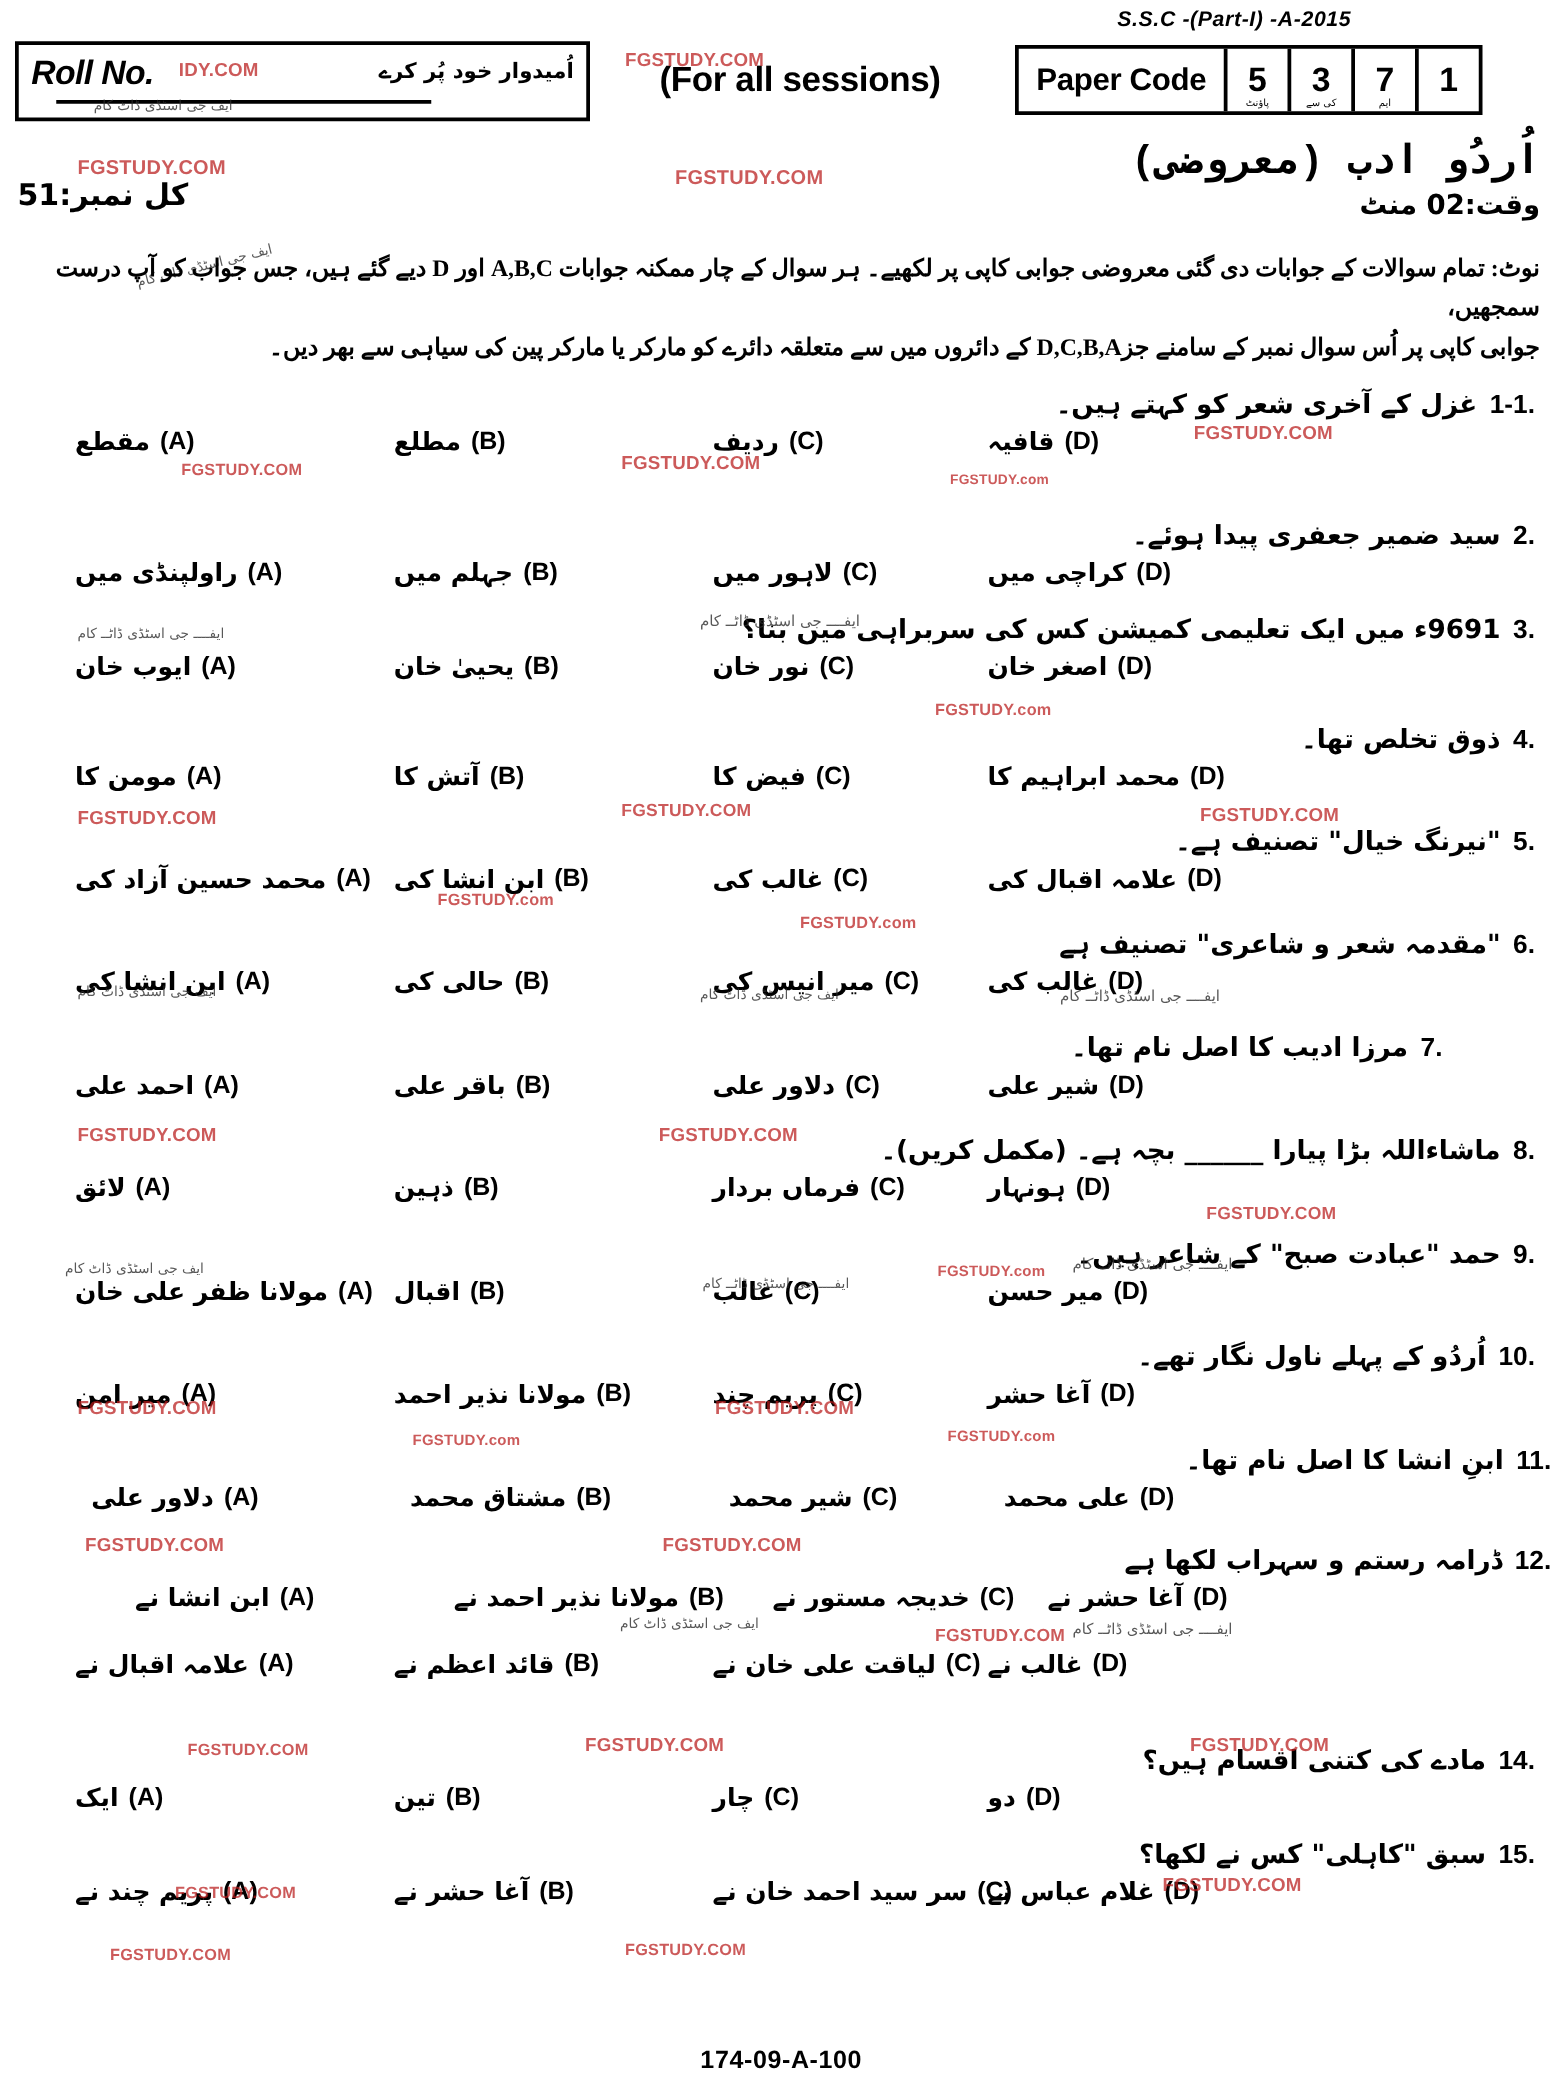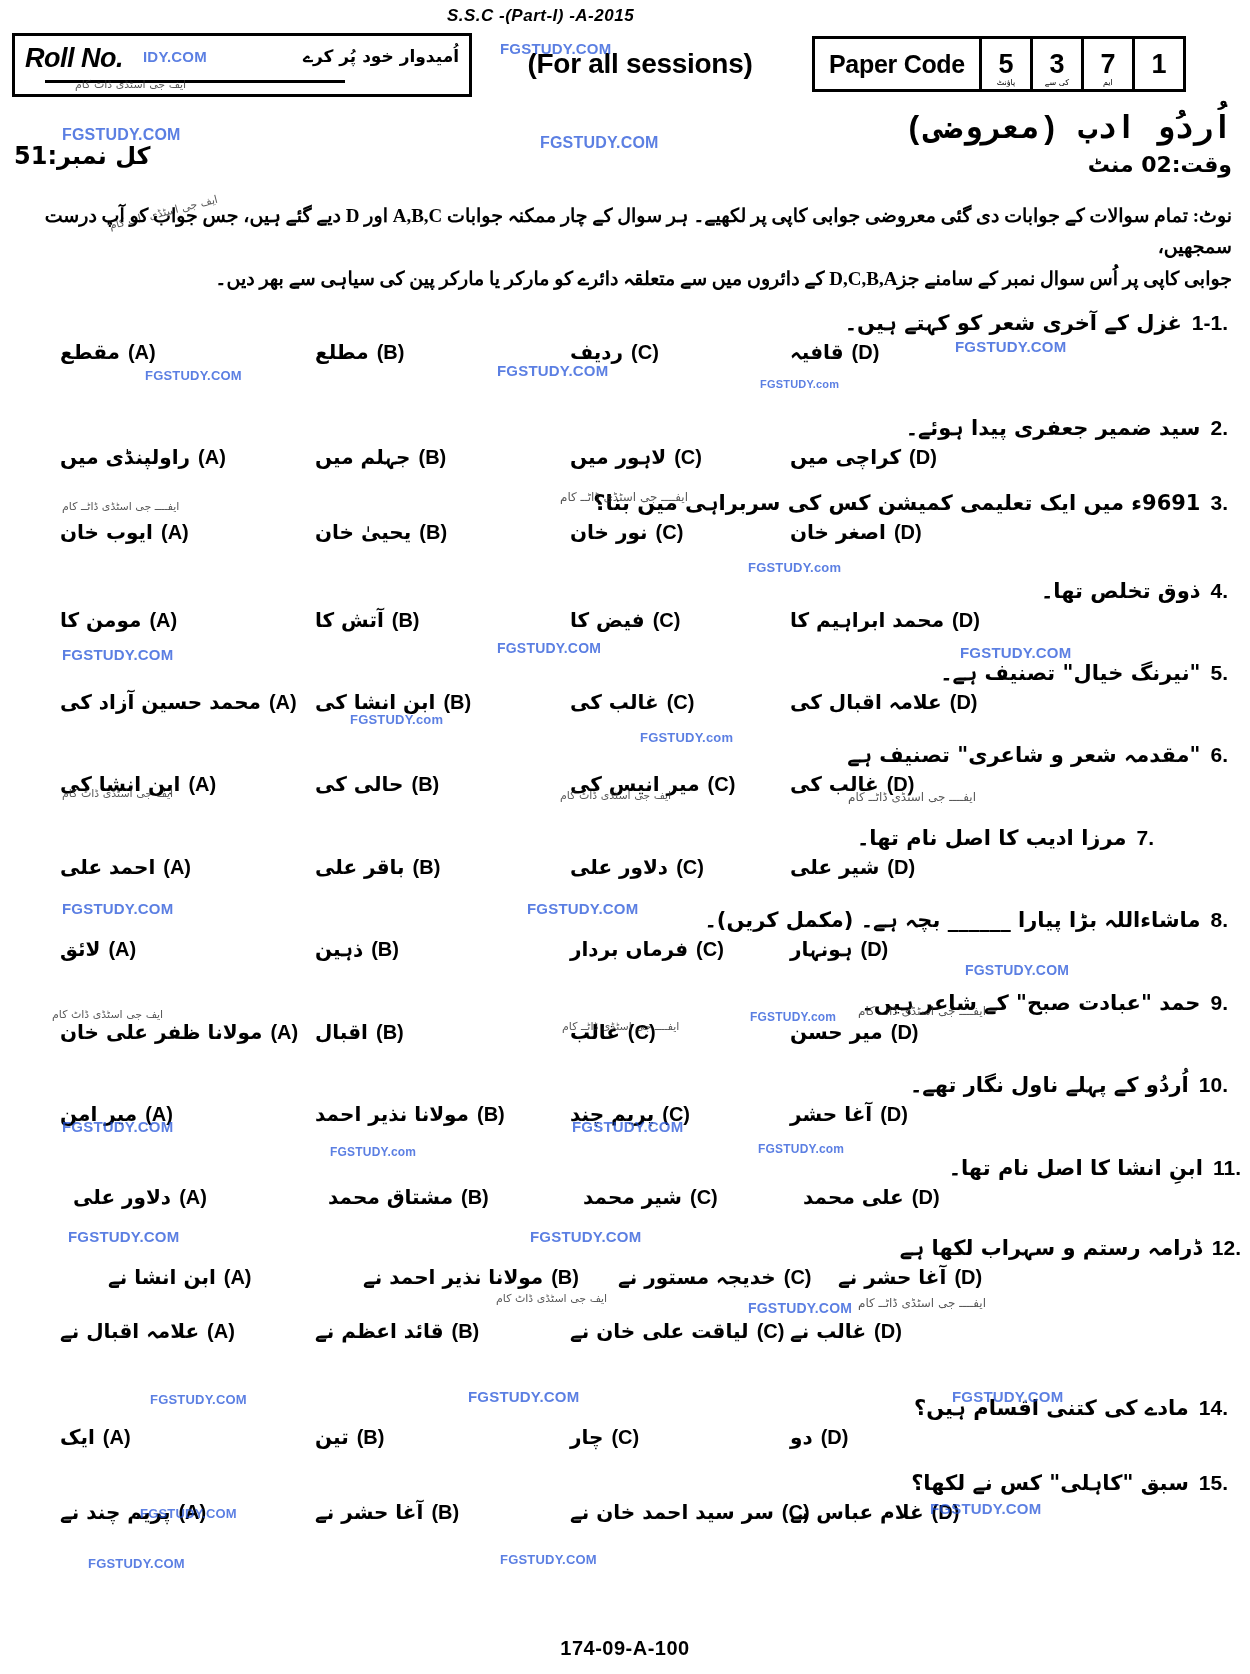--- a/index.html
+++ b/index.html
@@ -21,40 +21,40 @@
   .urdu {
     font-family: "DejaVu Sans", sans-serif;
     direction: rtl;
     unicode-bidi: bidi-override;
     font-weight: 700;
   }
   .wm {
     position: absolute;
     font-family: "Liberation Sans", sans-serif;
     font-weight: 700;
-    color: #1d4ed8;
+    color: #b91c1c;
     opacity: .72;
     letter-spacing: .2px;
     white-space: nowrap;
     pointer-events: none;
   }
   .wm-urdu {
     position: absolute;
     font-family: "DejaVu Sans", sans-serif;
     direction: rtl;
     color: #2f2f2f;
     opacity: .8;
     white-space: nowrap;
     pointer-events: none;
   }
 
   
   #exam-line {
     top: 6px; left: 0; width: 1081px;
-    text-align: center;
+    text-align: right;
     font-size: 17px;
     font-weight: 700;
     font-style: italic;
     letter-spacing: .5px;
   }
 
   #roll-no-box {
     top: 33px; left: 12px;
     width: 460px; height: 64px;
     border: 3px solid #000;

